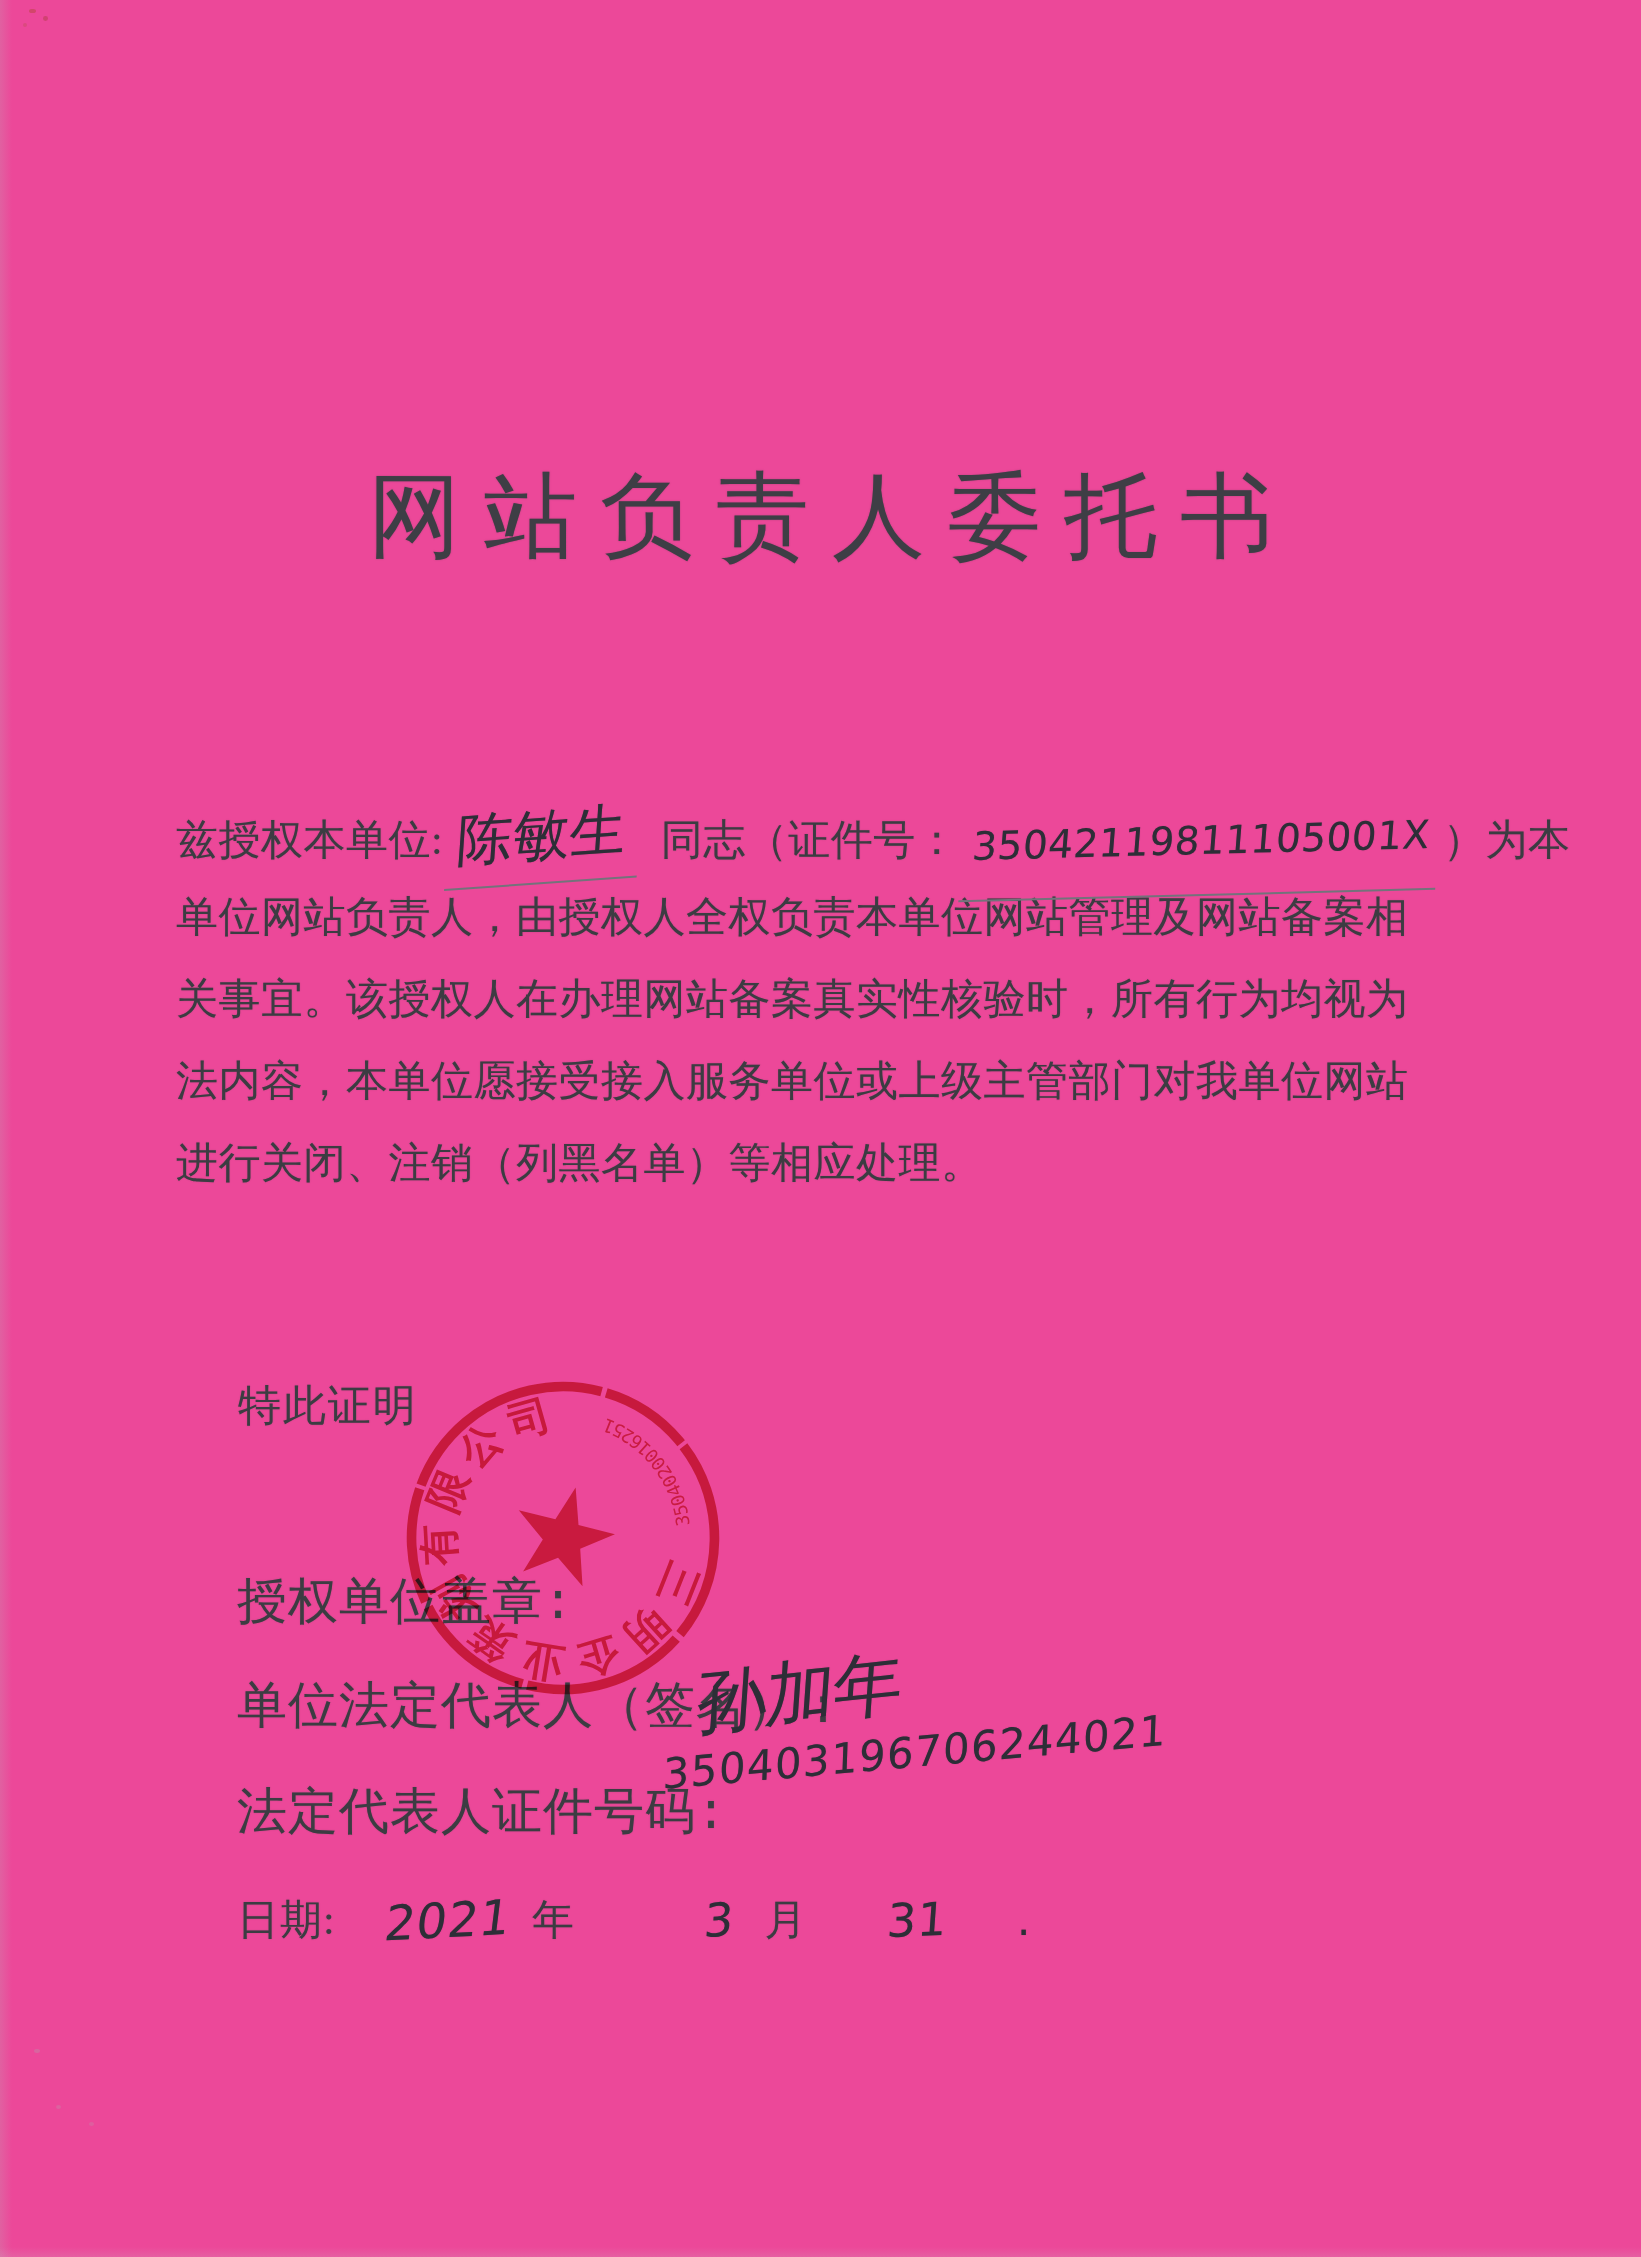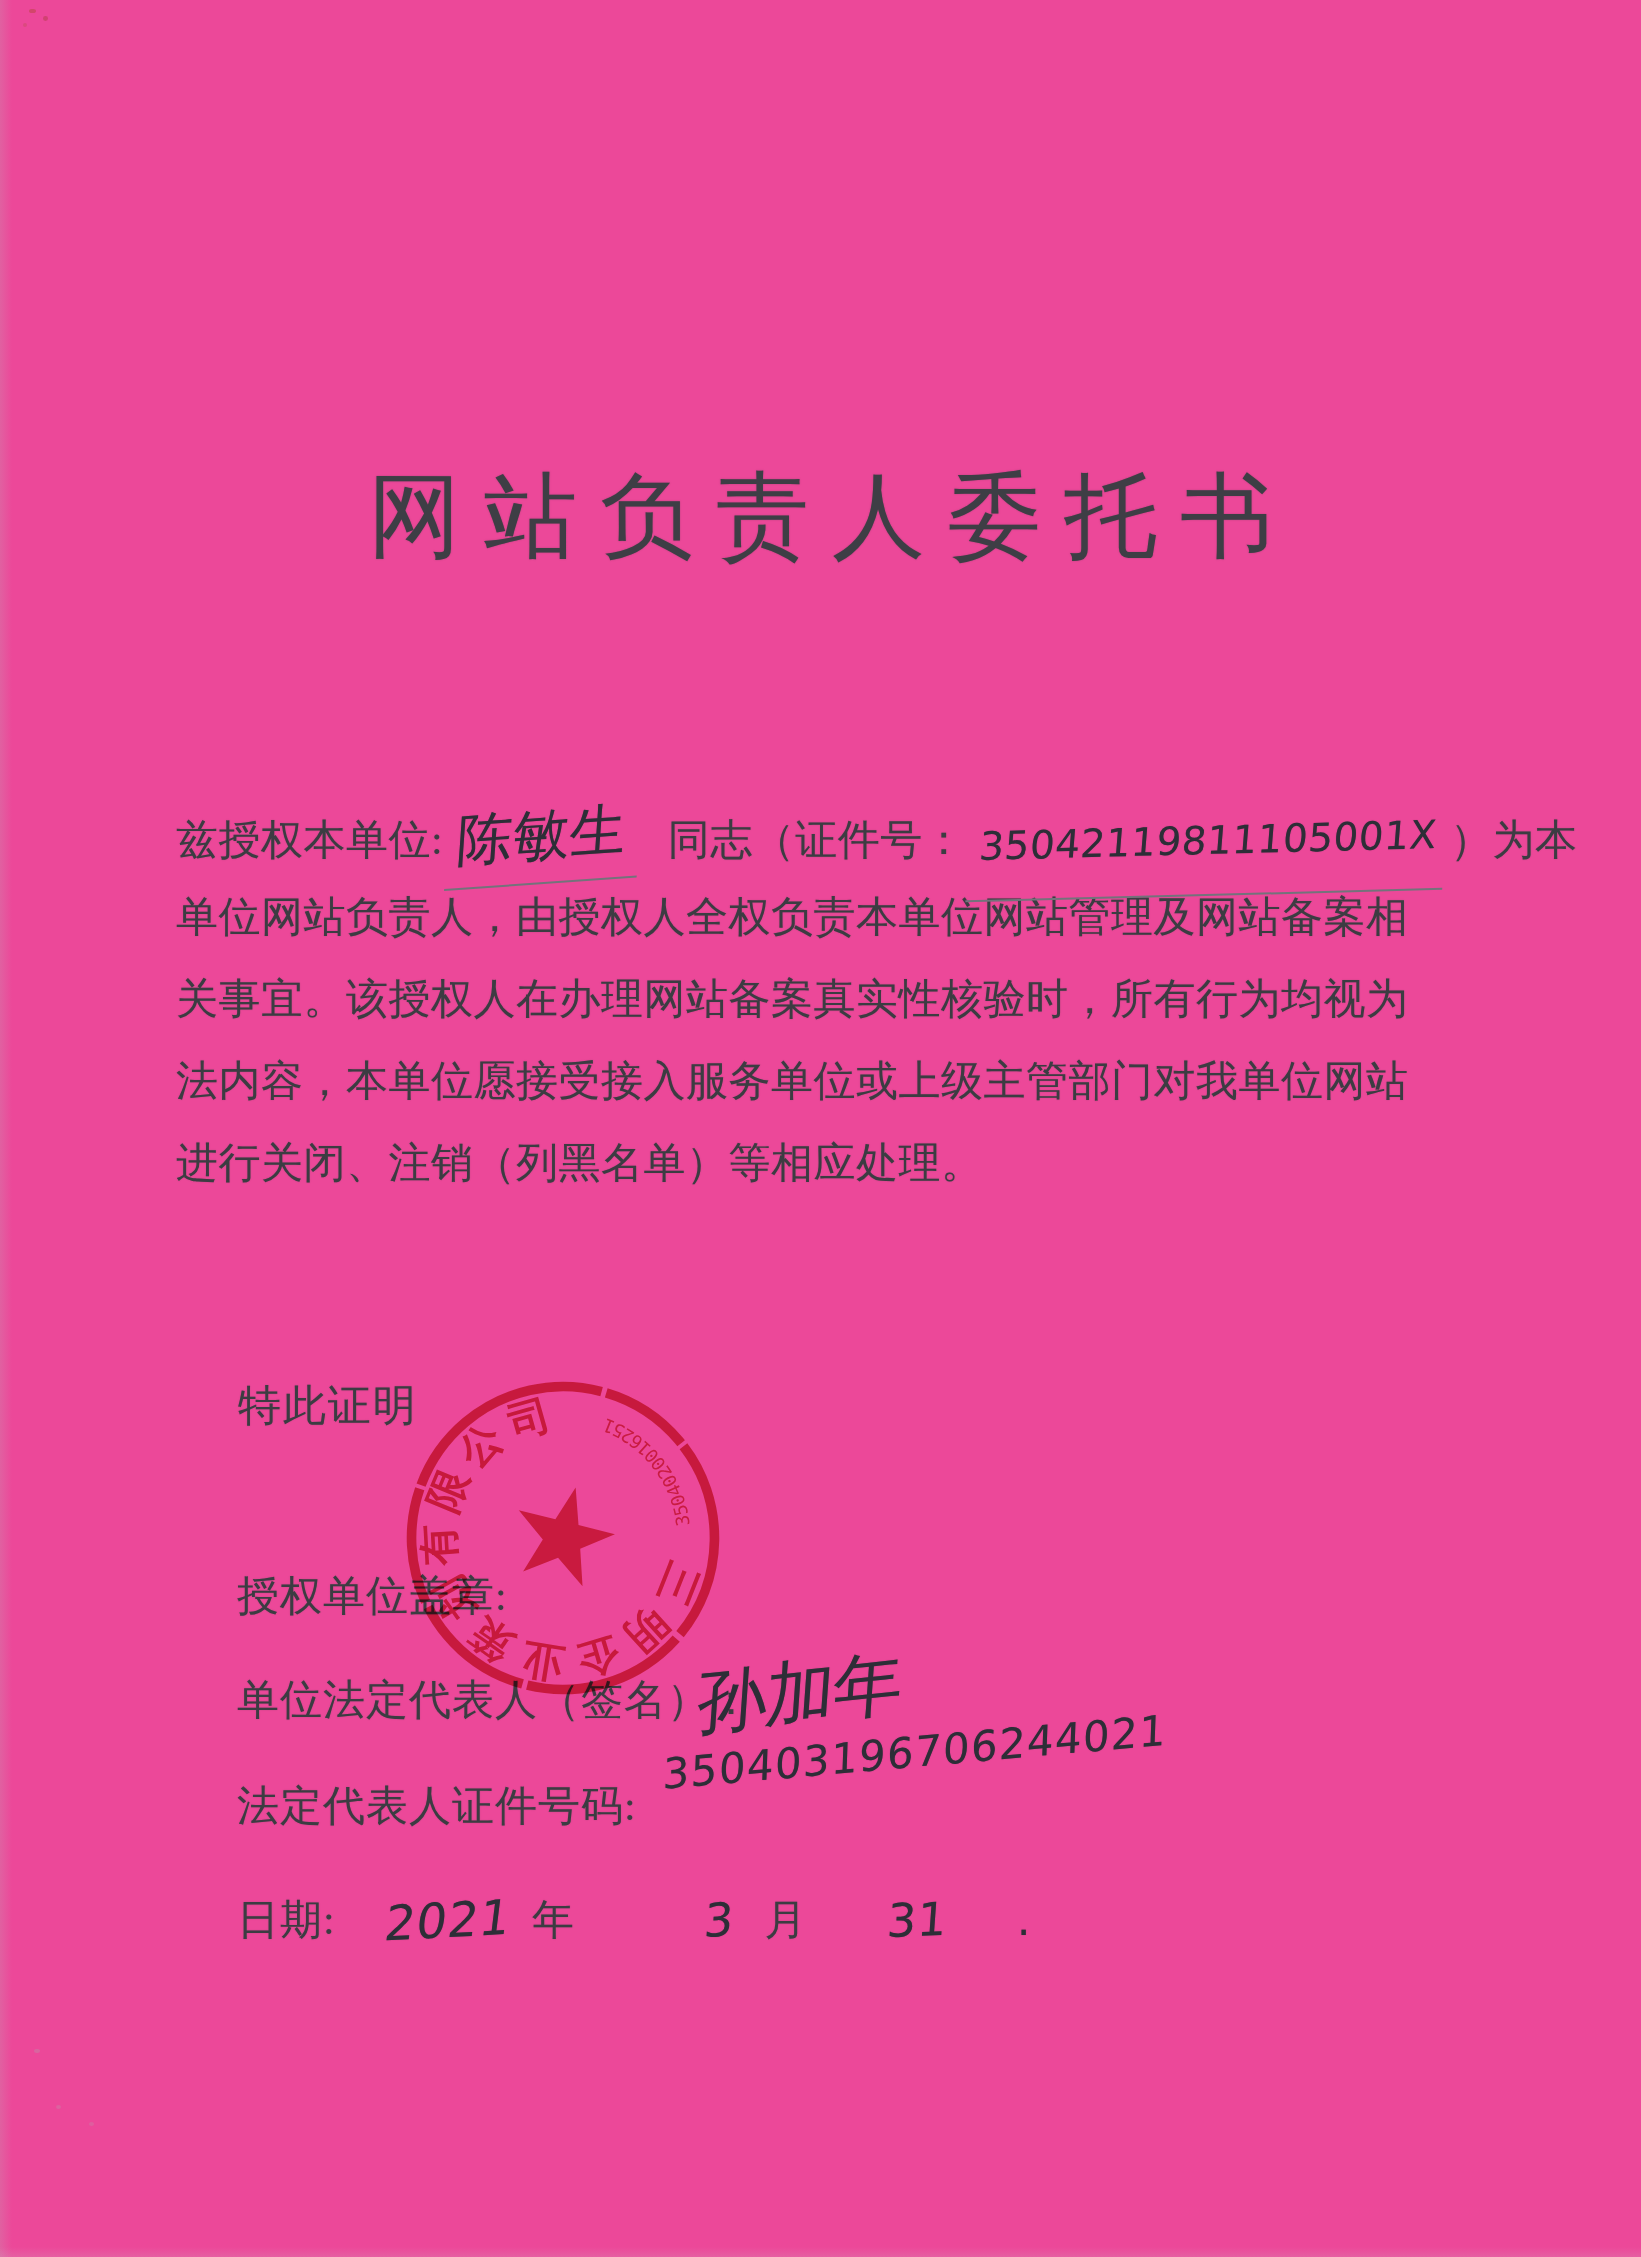--- a/index.html
+++ b/index.html
@@ -67,28 +67,28 @@
   }
   .hw-id1{
     display:inline-block;
     font-size:39px;
     letter-spacing:0.5px;
     transform:rotate(-1.5deg) skewX(-6deg);
     padding:0 9.7px 11.6px 9.7px;
     border-bottom:2.9px solid #73737b;
     margin:0 3.9px;
   }
-  .mid-gap{margin-left:28px;}
+  .mid-gap{margin-left:21px;}
 
   .closing{
     position:absolute;left:238px;top:1377px;
     font-size:43px;letter-spacing:1.9px;
   }
 
-  .label{position:absolute;font-size:42px;letter-spacing:1px;white-space:nowrap;}
+  .label{position:absolute;font-size:50px;letter-spacing:1px;white-space:nowrap;font-family:Liberation Mono, monospace;}
   .label.seal-label{left:237px;top:1568px;}
   .label.sign-label{left:237px;top:1672px;}
   .label.idno-label{left:237px;top:1778px;}
 
   .date-row{
     position:absolute;left:237px;top:1892px;
     font-size:42px;letter-spacing:1px;
     display:flex;align-items:center;white-space:nowrap;gap:36px;
   }
   .hw-year{font-size:48px;transform:rotate(-3deg) skewX(-10deg);margin:0 -15.4px 0 13.5px;display:inline-block;}

